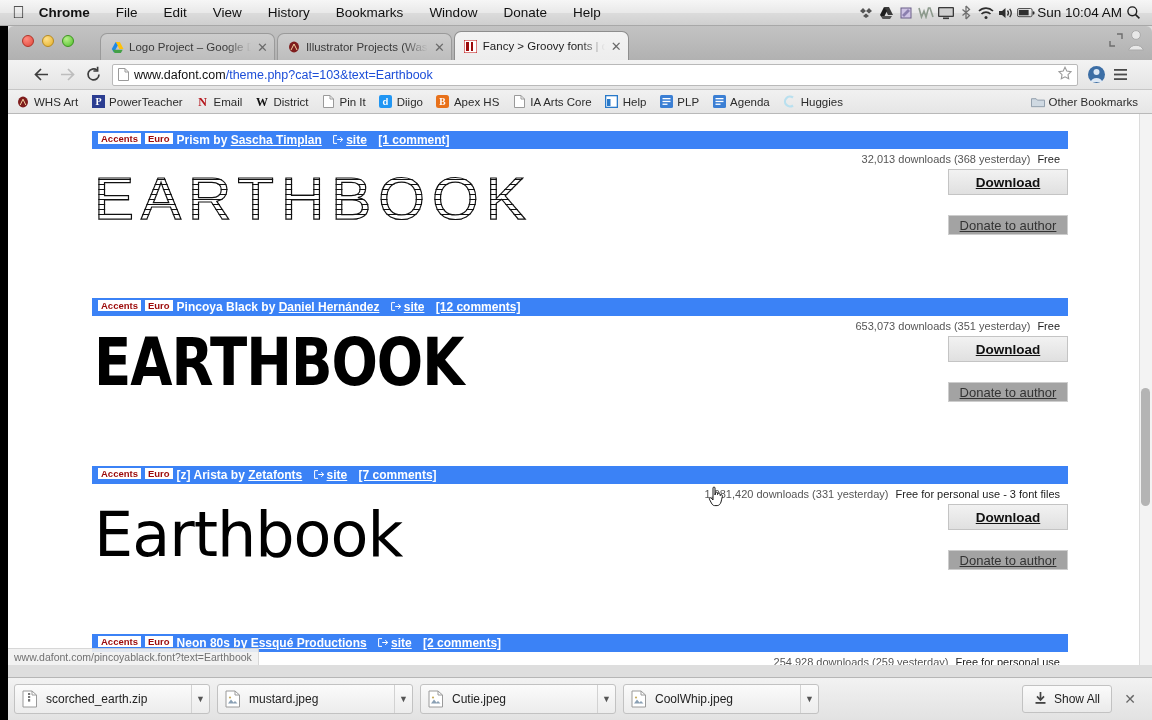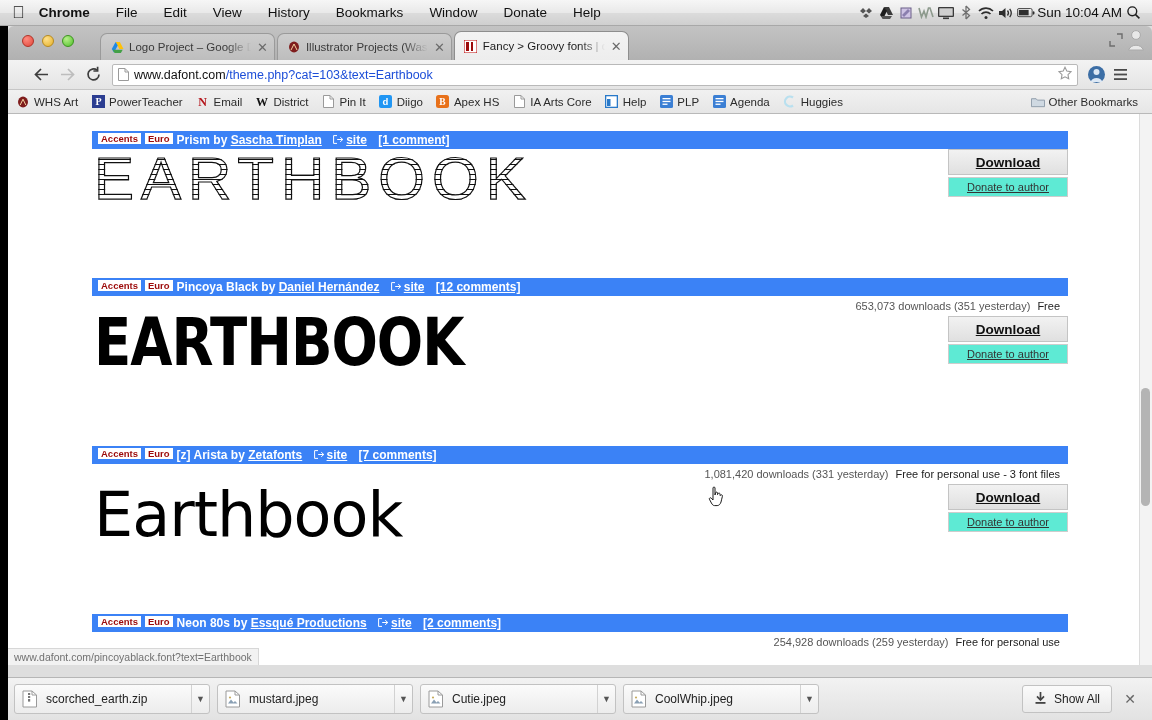--- a/index.html
+++ b/index.html
@@ -149,22 +149,22 @@
   }
   .dlcol { position: absolute; right: 0; top: 0; width: 120px; text-align: center; }
   .dlbtn {
     display: block; width: 100%; height: 26px; line-height: 26px;
     background: linear-gradient(to bottom, #f2f2f2, #e0e0e0);
     border: 1px solid #c4c4c4;
     font-size: 13.5px; font-weight: bold; color: #111;
   }
   .donate {
     display: block; width: 100%; height: 20px; line-height: 19px;
-    margin-top: 2px; background: #5eead4; border: 1px solid #cdcdcd;
-    font-size: 11px; color: #333;
+    margin-top: 20px; background: #a3a3a3; border: 1px solid #cdcdcd;
+    font-size: 13px; color: #333;
   }
 
   
   .pv-prism {
     font-family: "Liberation Sans", sans-serif;
     font-size: 60px; letter-spacing: 7px; font-weight: 300;
     color: transparent;
     -webkit-text-stroke: 1.2px #111;
     background-image: repeating-linear-gradient(to bottom, #111 0 1px, transparent 1px 5px);
     -webkit-background-clip: text; background-clip: text;
@@ -551,20 +551,23 @@
       <div class="entry" style="margin-top:17px">
         <div class="hdr">
           <span class="chip">Accents</span><span class="chip">Euro</span><span class="fname">Prism</span>
           <span class="by">by</span>
           <a href="#">Sascha Timplan</a>
           <span class="sitelink"><span class="extlink"><svg width="11" height="9" viewBox="0 0 11 9">
                   <path d="M0.6 0.6 H4 M0.6 0.6 V8.4 H4 M4.2 4.5 H9.6 M7.2 2.2 L9.8 4.5 L7.2 6.8" stroke="#fff" fill="none" stroke-width="1"></path>
                 </svg></span><a href="#">site</a></span>
           <a class="comments" href="#">[1 comment]</a>
         </div>
+        <div class="meta">
+          <span>32,013 downloads (368 yesterday)</span><span class="lic">Free</span>
+        </div>
         <div class="body">
           <div class="preview pv-prism">EARTHBOOK</div>
           <div class="dlcol">
             <a class="dlbtn" href="#">Download</a>
             <a class="donate" href="#">Donate to author</a>
           </div>
         </div>
       </div>
 
       <div class="entry" style="margin-top:19px">

